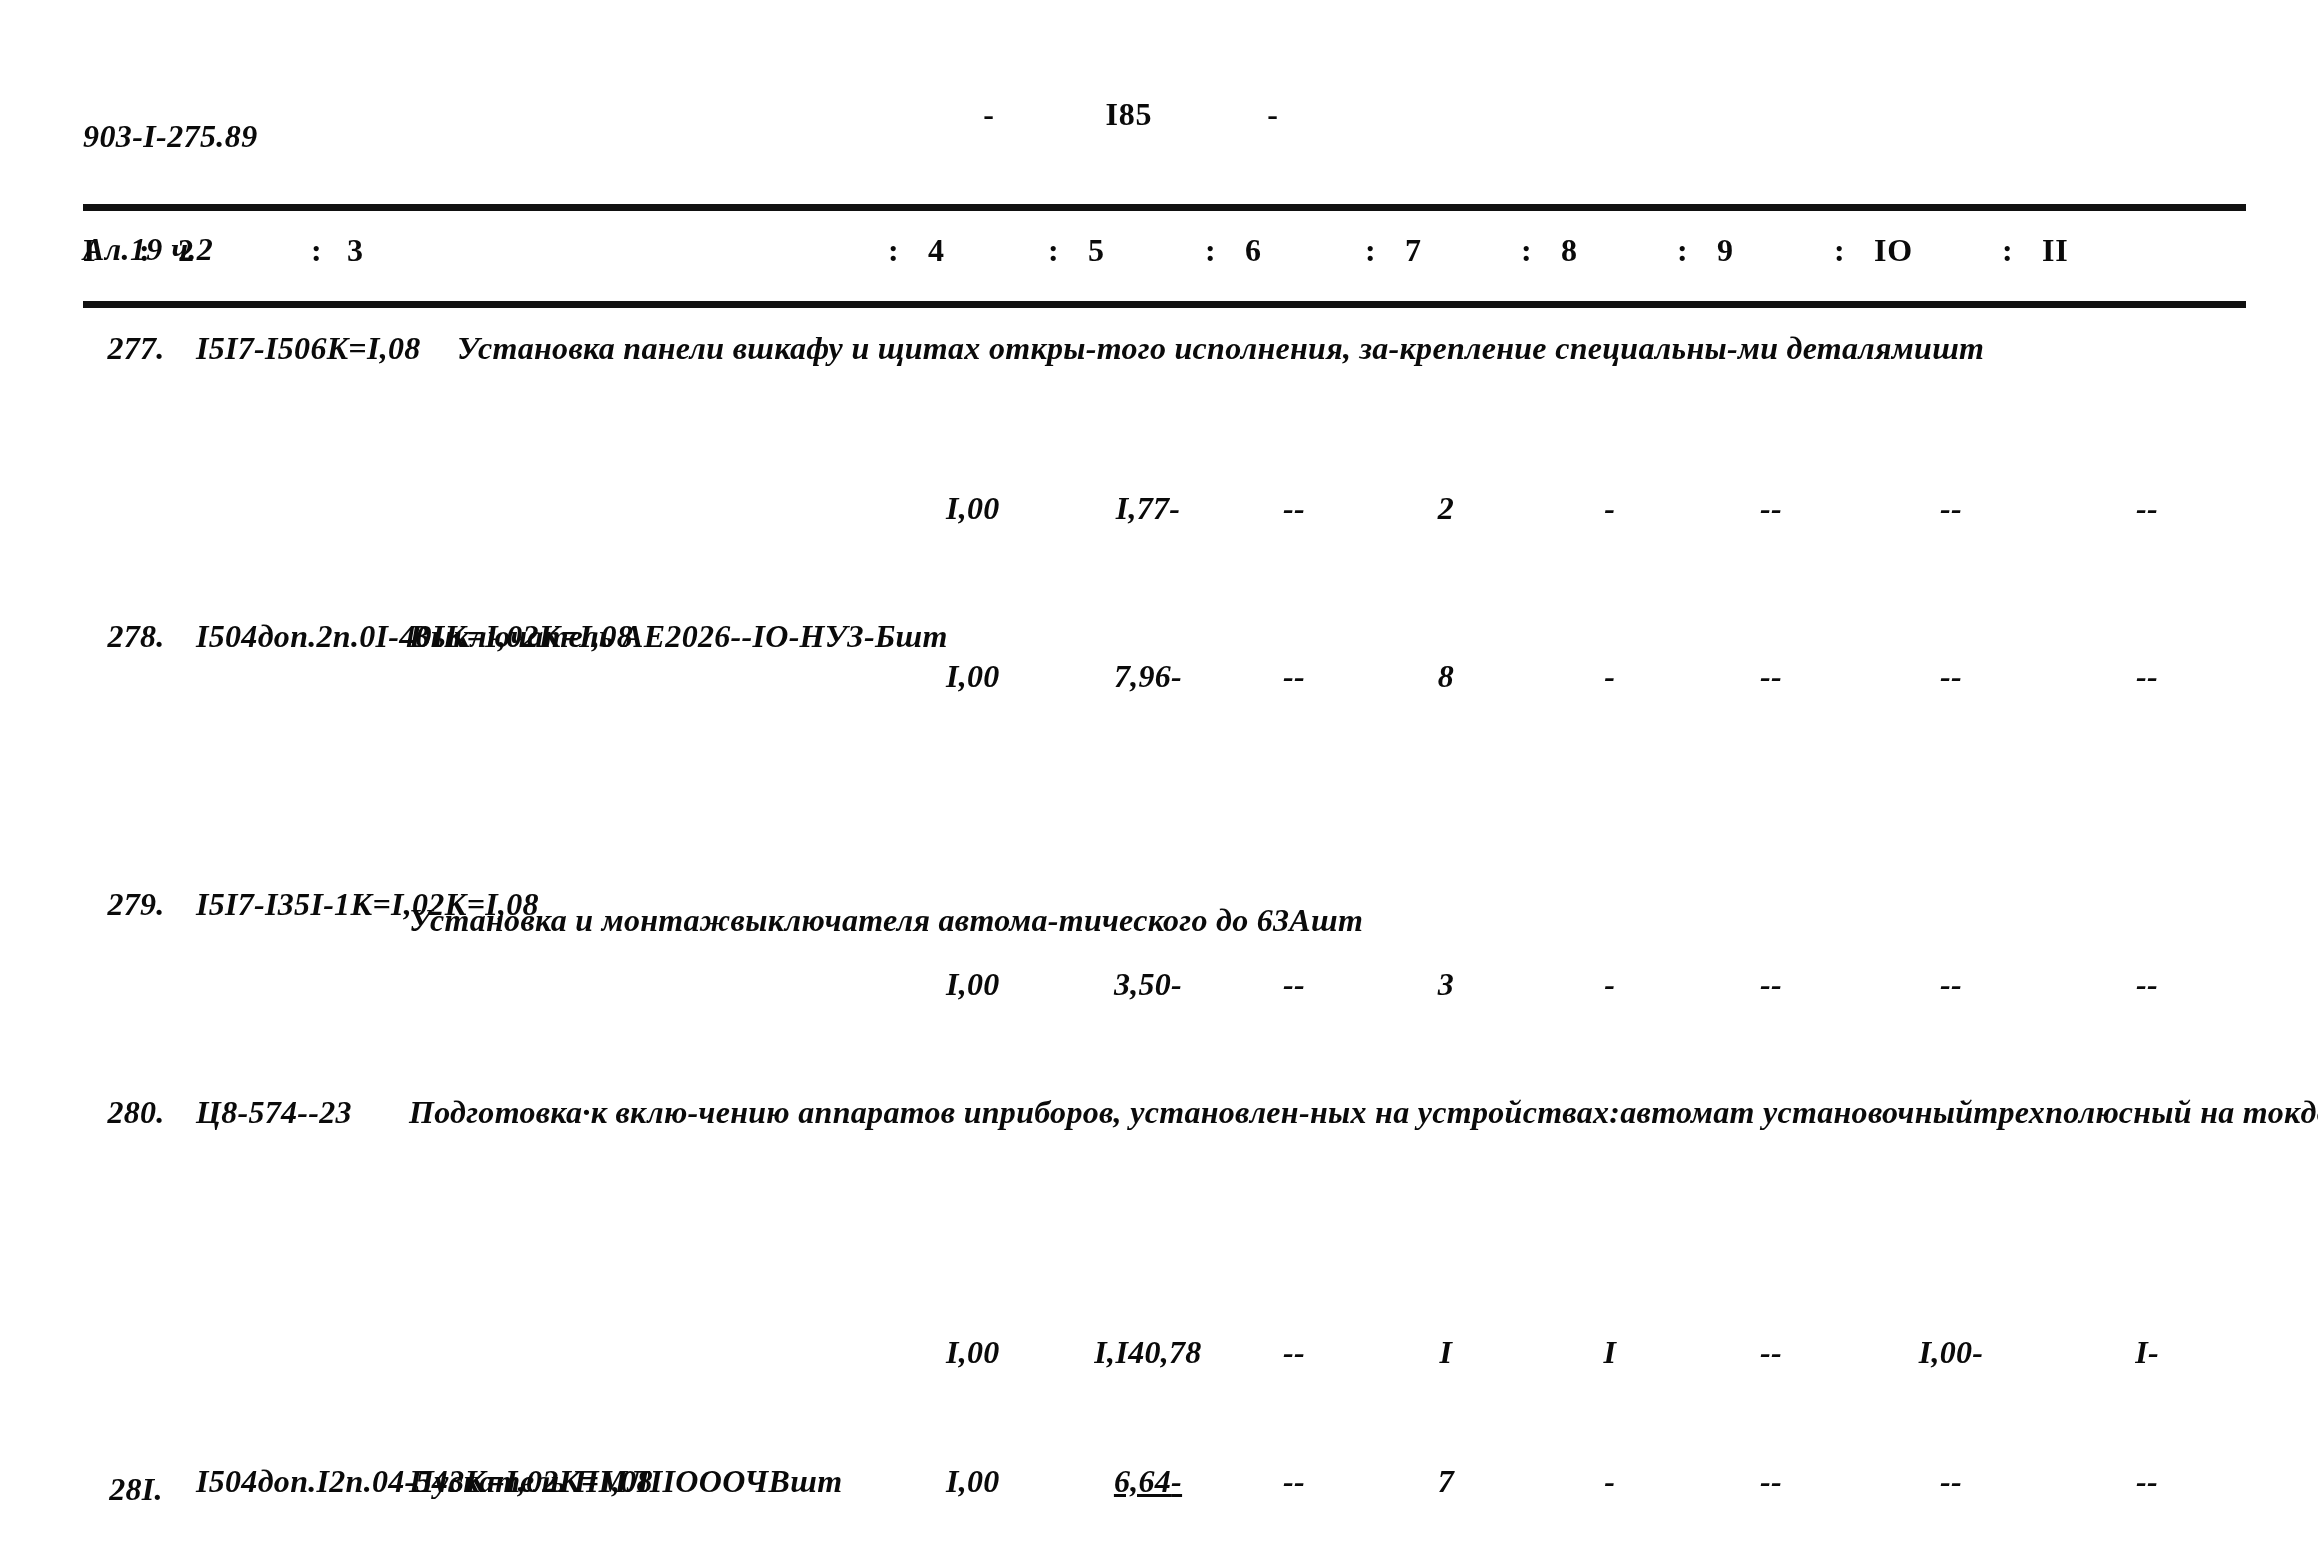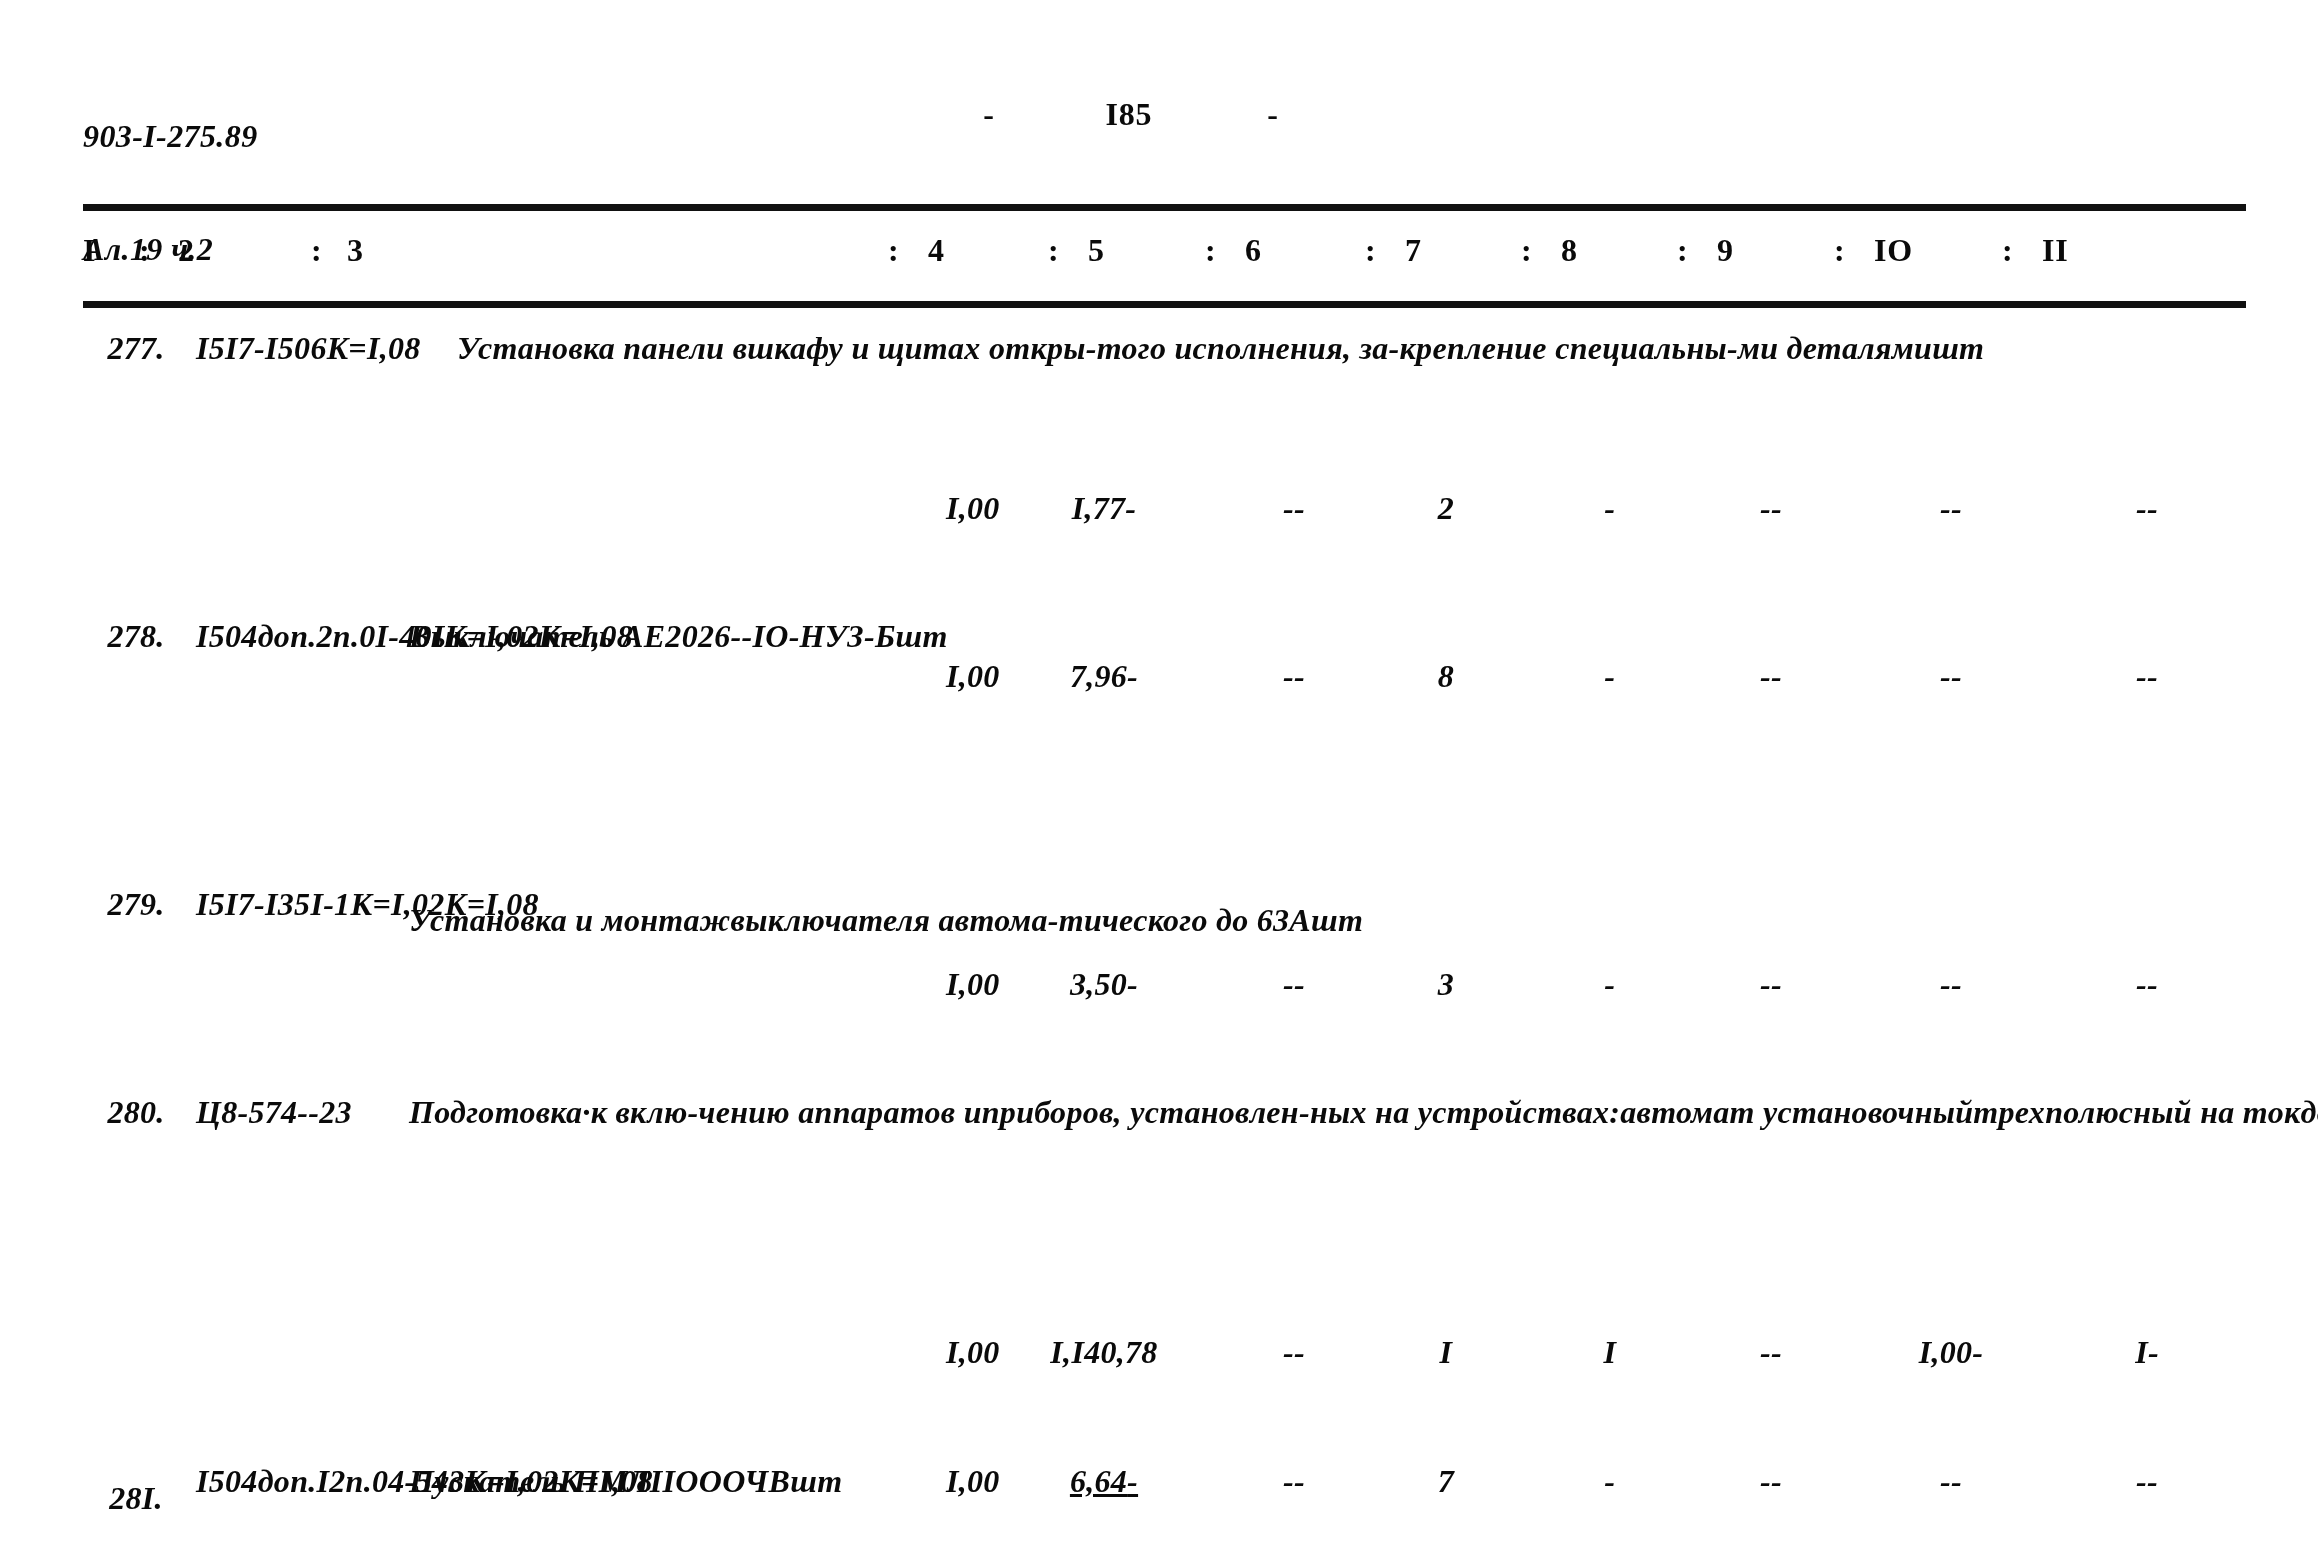--- a/index.html
+++ b/index.html
@@ -102,21 +102,21 @@
   }
 
   
   .c-num   { left: 80px;  width: 112px; text-align: center; }
   
   .c-code  { left: 196px;  width: 264px; text-align: left; }
   
   .c-desc  { left: 409px;  width: 513px; text-align: left; }
   
   .c-4  { left: 913px; width: 128px; text-align: center; }
-  .c-5  { left: 1036px; width: 136px; text-align: center; }
+  .c-5  { left: 1080px; width: 136px; text-align: center; }
   .c-6  { left: 1238px; width: 112px; text-align: center; }
   .c-7  { left: 1394px; width: 112px; text-align: center; }
   .c-8  { left: 1558px; width: 112px; text-align: center; }
   .c-9  { left: 1715px; width: 112px; text-align: center; }
   .c-10 { left: 1875px; width: 152px; text-align: center; }
   .c-11 { left: 2083px; width: 128px; text-align: center; }
 </style>
 </head>
 <body>
 
@@ -207,21 +207,21 @@
         <div class="cell c-4" style="top: 240px;"><em>I,00</em><em>&nbsp;</em></div>
         <div class="cell c-5" style="top: 240px;"><em>I,I4</em><em>0,78</em></div>
         <div class="cell c-6" style="top: 240px;"><em>-</em><em>-</em></div>
         <div class="cell c-7" style="top: 240px;"><em>I</em><em>&nbsp;</em></div>
         <div class="cell c-8" style="top: 240px;"><em>I</em><em>&nbsp;</em></div>
         <div class="cell c-9" style="top: 240px;"><em>-</em><em>-</em></div>
         <div class="cell c-10" style="top: 240px;"><em>I,00</em><em>-</em></div>
         <div class="cell c-11" style="top: 240px;"><em>I</em><em>-</em></div>
       </div>
       <div class="trow" style="height: 248px; position: relative;">
-        <div class="cell c-num" style="top: 17px; font-family: Liberation Serif, serif;"><em>28I.</em></div>
+        <div class="cell c-num" style="top: 8px; font-family: Liberation Serif, serif;"><em>28I.</em></div>
         <div class="cell c-code" style="top: 0px;"><em>I504</em><em>доп.I2</em><em>п.04-543</em><em>К=I,02</em><em>К=I,08</em></div>
         <div class="cell c-desc" style="top: 0px;"><em>Пускатель ПМЛIIОООЧВ</em><em>шт</em></div>
         <div class="cell c-4" style="top: 0px;"><em>I,00</em><em>&nbsp;</em></div>
         <div class="cell c-5" style="top: 0px; text-decoration: underline;"><em>6,64</em><em>-</em></div>
         <div class="cell c-6" style="top: 0px;"><em>-</em><em>-</em></div>
         <div class="cell c-7" style="top: 0px;"><em>7</em><em>&nbsp;</em></div>
         <div class="cell c-8" style="top: 0px;"><em>-</em><em>&nbsp;</em></div>
         <div class="cell c-9" style="top: 0px;"><em>-</em><em>-</em></div>
         <div class="cell c-10" style="top: 0px;"><em>-</em><em>-</em></div>
         <div class="cell c-11" style="top: 0px;"><em>-</em><em>-</em></div>

